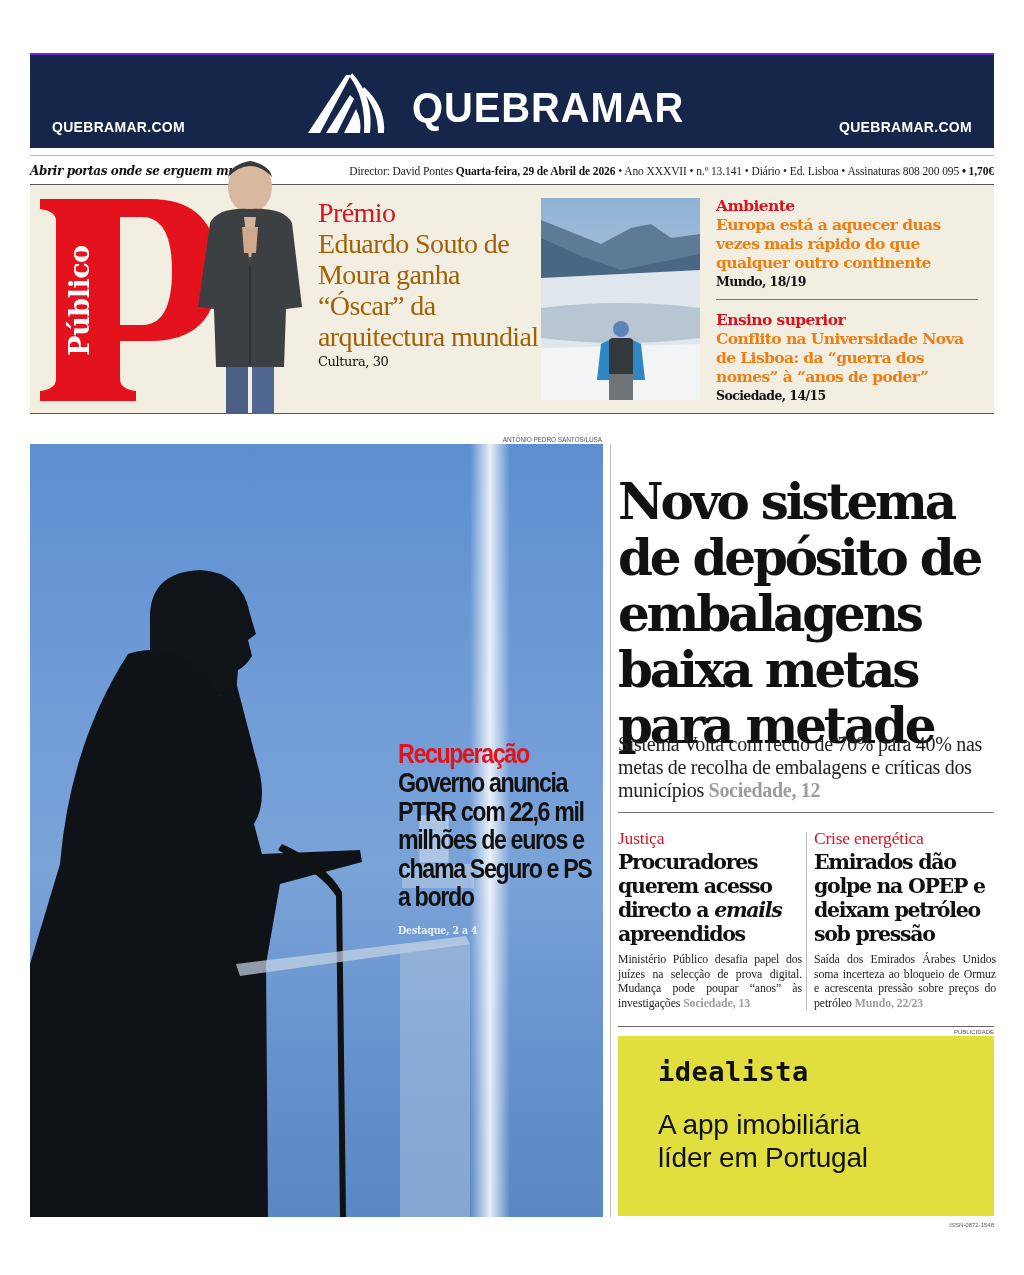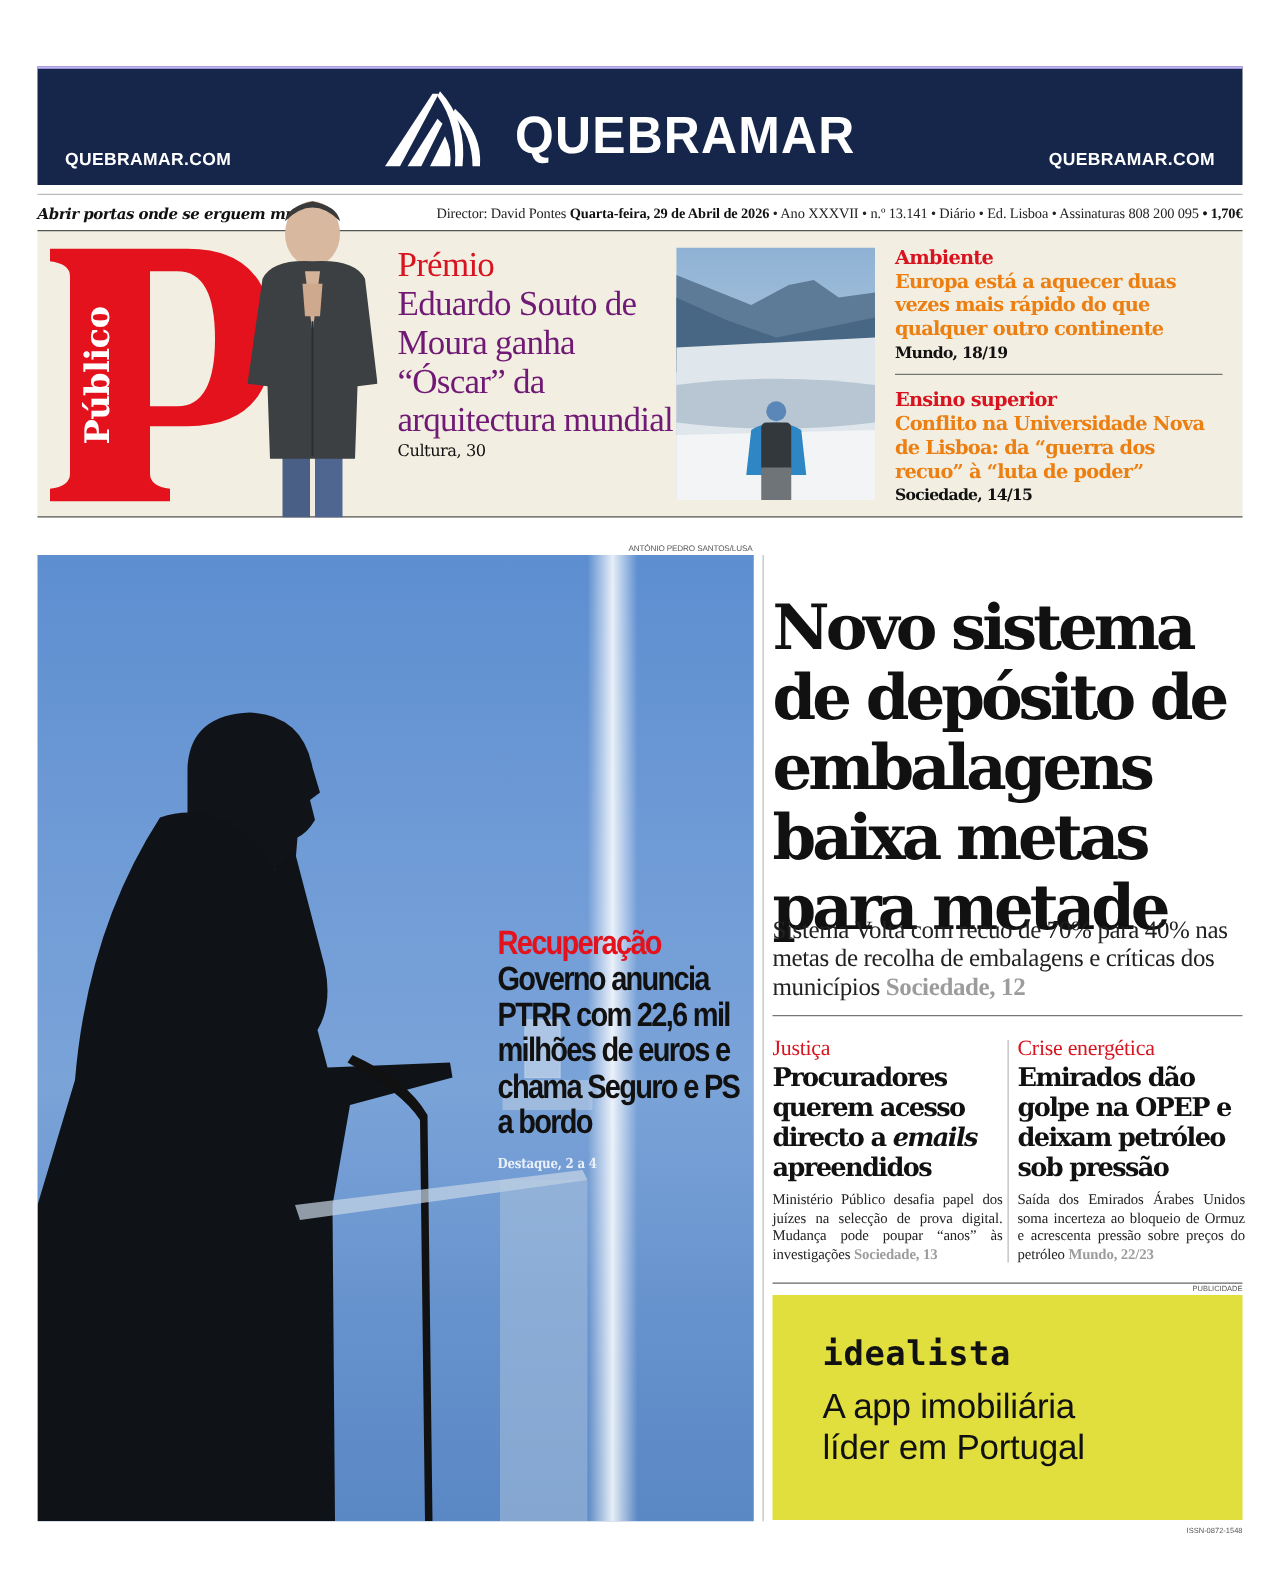--- a/index.html
+++ b/index.html
@@ -1,40 +1,40 @@
 <!DOCTYPE html>
 <html><head>
 <meta charset="utf-8">
 <style>
   * { box-sizing: border-box; margin: 0; padding: 0; }
   html, body { width: 1024px; height: 1275px; background: #ffffff; overflow: hidden; }
   body { position: relative; font-family: "DejaVu Serif", serif; color: #111; }
 
   
-  .banner { position: absolute; left: 30px; top: 53px; width: 964px; height: 95px; background: #16264a; border-top: 2px solid #c4b5fd; }
+  .banner { position: absolute; left: 30px; top: 53px; width: 964px; height: 95px; background: #16264a; border-top: 2px solid #6d28d9; }
   .banner .url { position: absolute; top: 64px; font-family: "Liberation Sans", sans-serif; font-weight: 700; font-size: 14px; color: #ffffff; letter-spacing: 0.3px; }
   .banner .url.left { left: 22px; }
   .banner .url.right { right: 22px; }
   .banner .logo { position: absolute; left: 276px; top: 14px; width: 90px; height: 66px; }
   .banner .brand { position: absolute; left: 382px; top: 32px; font-family: "Liberation Sans", sans-serif; font-weight: 700; font-size: 42px; color: #ffffff; letter-spacing: 1px; line-height: 1; transform: scaleX(0.95); transform-origin: left; }
 
   
   .strip { position: absolute; left: 30px; top: 155px; width: 964px; height: 30px; border-top: 1px solid #bbb; }
   .strip .slogan { position: absolute; left: 0; top: 8px; font-family: "DejaVu Serif", serif; font-style: italic; font-weight: 700; font-size: 12px; letter-spacing: -0.4px; color: #111; }
   .strip .meta { position: absolute; right: 0; top: 9px; font-family: "Liberation Serif", serif; font-size: 11.5px; color: #222; white-space: nowrap; letter-spacing: -0.1px; }
   .strip .meta b { font-weight: 700; color: #111; }
 
   
   .teasers { position: absolute; left: 30px; top: 184px; width: 964px; height: 230px; background: #f2eee1; border-top: 1px solid #555; border-bottom: 1px solid #555; }
   .plogo { position: absolute; left: 10px; top: 6px; width: 180px; height: 212px; }
   .plogo .pword { position: absolute; left: 34px; top: 94px; transform: rotate(-90deg); transform-origin: center; font-family: "DejaVu Serif", serif; font-weight: 700; font-size: 27px; color: #ffffff; letter-spacing: -0.5px; width: 130px; text-align: center; margin-left: -60px; }
   .person1 { position: absolute; left: 168px; top: -28px; width: 104px; height: 257px; }
   .premio { position: absolute; left: 288px; top: 12px; width: 230px; font-family: "Liberation Serif", serif; font-size: 28px; line-height: 31px; letter-spacing: -0.6px; }
   .premio .kicker { color: #d7141f; display: block; }
-  .premio .head { color: #701a75; display: block; }
+  .premio .head { color: #a16207; display: block; }
   .premio .sect { display: block; margin-top: 2px; font-family: "DejaVu Serif", serif; font-weight: 400; font-size: 13px; line-height: 16px; color: #111; letter-spacing: -0.4px; }
 
   .glacier { position: absolute; left: 511px; top: 13px; width: 159px; height: 202px; overflow: hidden; }
   .teaser-r { position: absolute; left: 686px; width: 265px; font-family: "DejaVu Serif", serif; font-weight: 700; letter-spacing: -0.6px; }
   .teaser-r .kicker { color: #d7141f; font-size: 15.5px; line-height: 19px; display: block; }
   .teaser-r .head { color: #ec7f12; font-size: 15.5px; line-height: 19px; display: block; }
   .teaser-r .sect { color: #111; font-size: 12.5px; line-height: 17px; display: block; margin-top: 1px; }
   .teaser-r.t1 { top: 11px; }
   .teaser-r.t2 { top: 125px; }
   .teaser-sep { position: absolute; left: 686px; top: 114px; width: 262px; height: 1px; background: #777; }
@@ -63,21 +63,21 @@
   .story .head { font-family: "DejaVu Serif", serif; font-weight: 700; font-size: 20.5px; line-height: 24px; color: #111; display: block; letter-spacing: -1.3px; margin-top: 2px; }
   .story .head i { font-style: italic; }
   .story .body { font-family: "Liberation Serif", serif; font-size: 11.8px; line-height: 14.5px; color: #222; display: block; margin-top: 6px; text-align: justify; letter-spacing: -0.1px; }
   .story .body .sect { color: #9c9c9c; font-weight: 700; }
   .vsep2 { position: absolute; left: 806px; top: 832px; width: 1px; height: 178px; background: #bbb; }
 
   
   .hsep2 { position: absolute; left: 618px; top: 1026px; width: 376px; height: 1px; background: #666; }
   .publ { position: absolute; left: 900px; top: 1029px; width: 94px; text-align: right; font-family: "Liberation Sans", sans-serif; font-size: 6px; color: #555; }
   .ad { position: absolute; left: 618px; top: 1036px; width: 376px; height: 180px; background: #e1df3e; }
-  .ad .brand { position: absolute; left: 40px; top: 32px; font-family: "DejaVu Sans Mono", monospace; font-weight: 700; font-size: 27px; color: #111; letter-spacing: 0.5px; }
+  .ad .brand { position: absolute; left: 40px; top: 20px; font-family: "DejaVu Sans Mono", monospace; font-weight: 700; font-size: 27px; color: #111; letter-spacing: 0.5px; }
   .ad .tag { position: absolute; left: 40px; top: 72px; font-family: "Liberation Sans", sans-serif; font-size: 28px; line-height: 33px; color: #111; letter-spacing: -0.2px; }
   .issn { position: absolute; left: 900px; top: 1222px; width: 94px; text-align: right; font-family: "Liberation Sans", sans-serif; font-size: 6px; color: #555; }
 </style>
 </head>
 <body>
 
 <div class="banner">
   <span class="url left">QUEBRAMAR.COM</span>
   <svg class="logo" viewBox="0 0 90 66">
     <polygon points="2,64 40,6 45,6 14,64" fill="#ffffff"></polygon>
@@ -145,21 +145,21 @@
   </svg>
 
   <div class="teaser-r t1">
     <span class="kicker">Ambiente</span>
     <span class="head">Europa está a aquecer duas vezes mais rápido do que qualquer outro continente</span>
     <span class="sect">Mundo, 18/19</span>
   </div>
   <div class="teaser-sep"></div>
   <div class="teaser-r t2">
     <span class="kicker">Ensino superior</span>
-    <span class="head">Conflito na Universidade Nova de Lisboa: da “guerra dos recuo” à “luta de poder”</span>
+    <span class="head">Conflito na Universidade Nova de Lisboa: da “guerra dos nomes” à “anos de poder”</span>
     <span class="sect">Sociedade, 14/15</span>
   </div>
 </div>
 
 <span class="credit">ANTÓNIO PEDRO SANTOS/LUSA</span>
 <div class="photo">
   <svg width="573" height="773" viewBox="0 0 573 773">
     <defs>
       <linearGradient id="beam" x1="0" y1="0" x2="1" y2="0">
         <stop offset="0" stop-color="#ffffff" stop-opacity="0"></stop>

